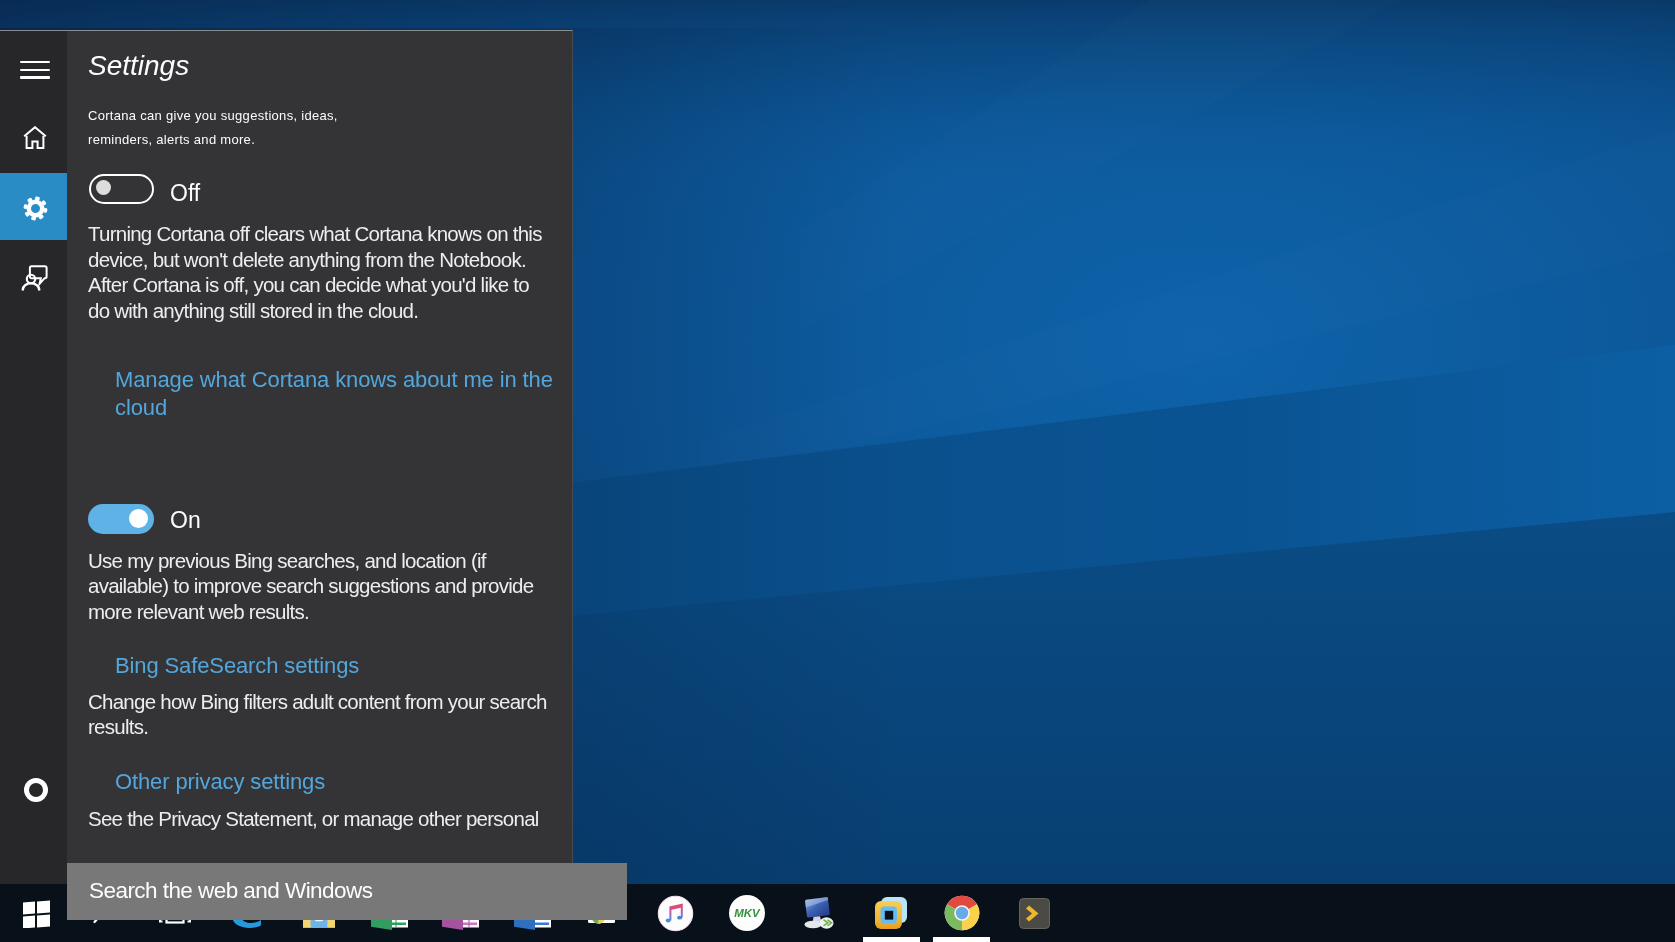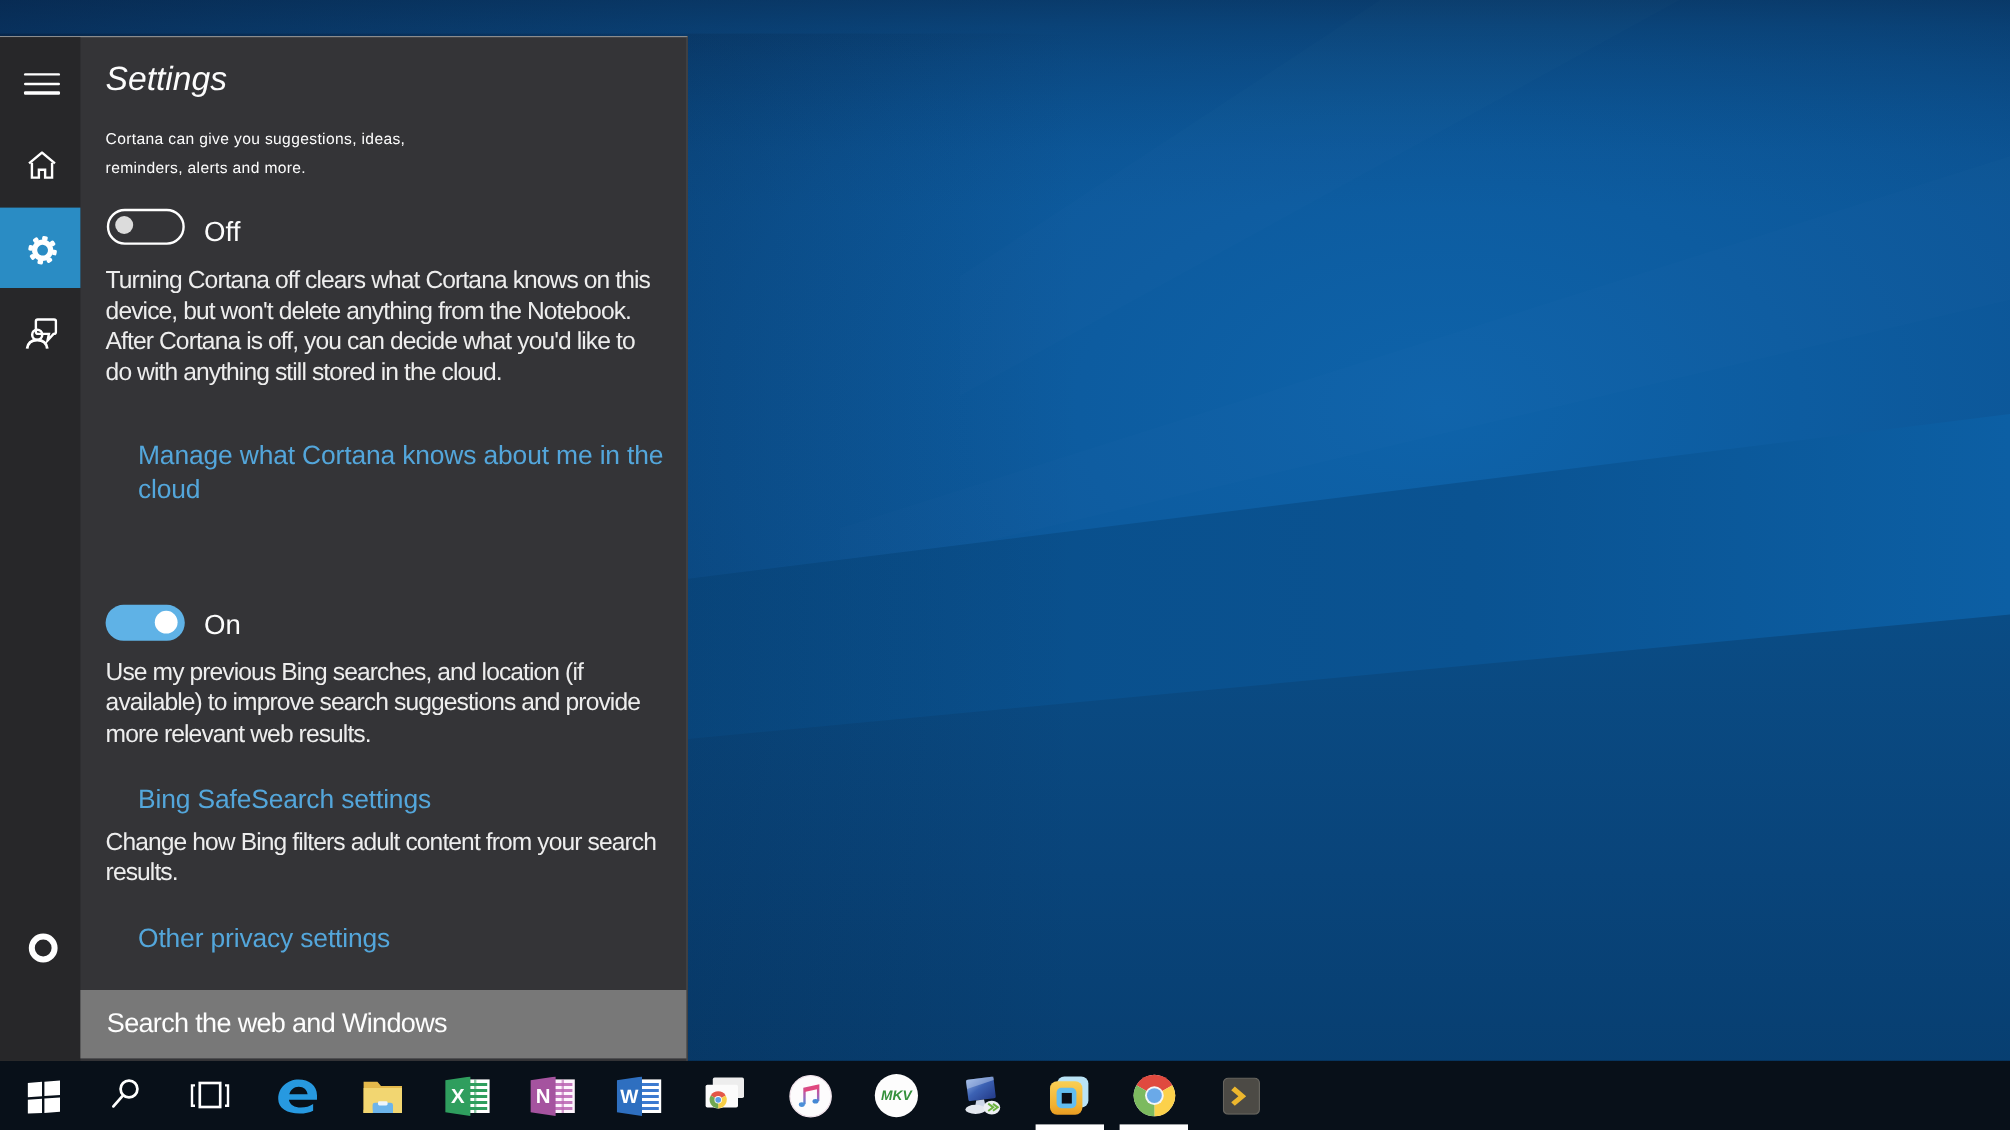--- a/index.html
+++ b/index.html
@@ -24,21 +24,21 @@
 .runbar { position:absolute; bottom:0; height:5px; background:#fff; }
 
 
 #panel { position:absolute; left:0; top:30px; width:573px; height:854px; transform:translateZ(0);
   background:#343437; border-top:1px solid #8a8c8e; border-right:1px solid #494b4e; }
 #sidebar { position:absolute; left:0; top:0; width:67px; height:100%; background:#272729; }
 #gearActive { position:absolute; left:0; top:142px; width:67px; height:67px; background:#2a8cc4; }
 .hbar { position:absolute; left:20px; width:29.5px; height:2.4px; background:#fff; border-radius:1px; }
 .sideicon { position:absolute; }
 
-#searchbox { position:absolute; left:67px; top:794px; width:505px; height:57px; background:#787878; }
+#searchbox { position:absolute; left:67px; top:832px; width:560px; height:57px; background:#787878; }
 #searchbox span { position:absolute; left:22px; top:15px; font-size:22.5px; letter-spacing:-0.55px; color:#fff; opacity:0.99; }
 
 
 .t { position:absolute; left:88px; color:#f5f5f5; white-space:nowrap; opacity:0.99; }
 .hdr  { font-size:13px;   line-height:24px;   letter-spacing:0.3px; color:#ffffff; }
 .body { font-size:20.5px; line-height:25.7px; letter-spacing:-0.75px; color:#f0f0f0; }
 .link { font-size:22px;   line-height:28px;   letter-spacing:-0.12px; color:#54a8dd;margin-left:27px; }
 #title { font-size:28px; color:#fff; line-height:28px;font-style:italic; }
 
 
@@ -315,18 +315,19 @@
     <div class="tlabel" style="top:474.8px;">On</div>
 
     <div class="t body" style="top:516.6px;">Use my previous Bing searches, and location (if<br>available) to improve search suggestions and provide<br>more relevant web results.</div>
 
     <div class="t link" style="top:620.8px;">Bing SafeSearch settings</div>
 
     <div class="t body" style="top:657.6px;">Change how Bing filters adult content from your search<br>results.</div>
 
     <div class="t link" style="top:737.2px;">Other privacy settings</div>
 
+    <div class="t body" style="top:775px;">See the Privacy Statement, or manage other personal</div>
 
     <div id="searchbox">
         <span>Search the web and Windows</span>
       </div>
   </div>
 </div>
 
 </body></html>

